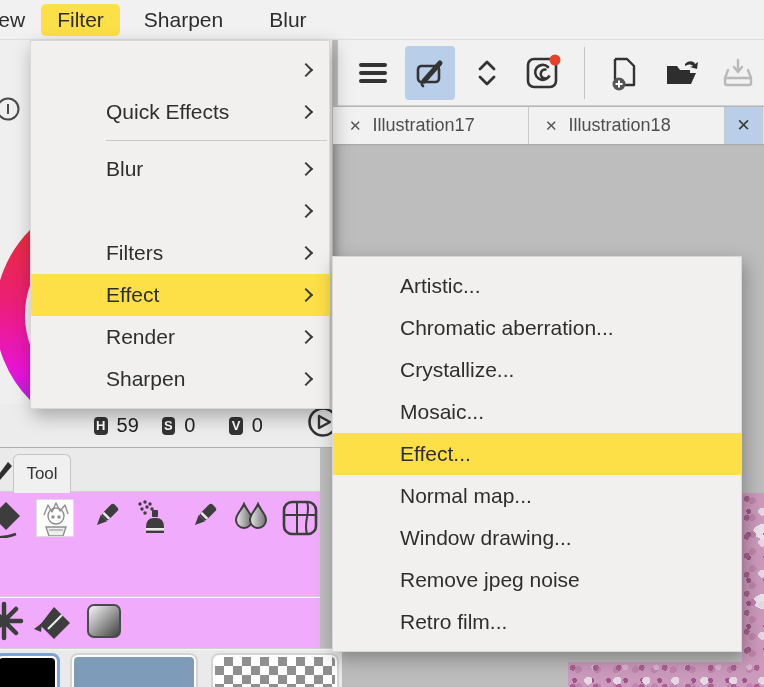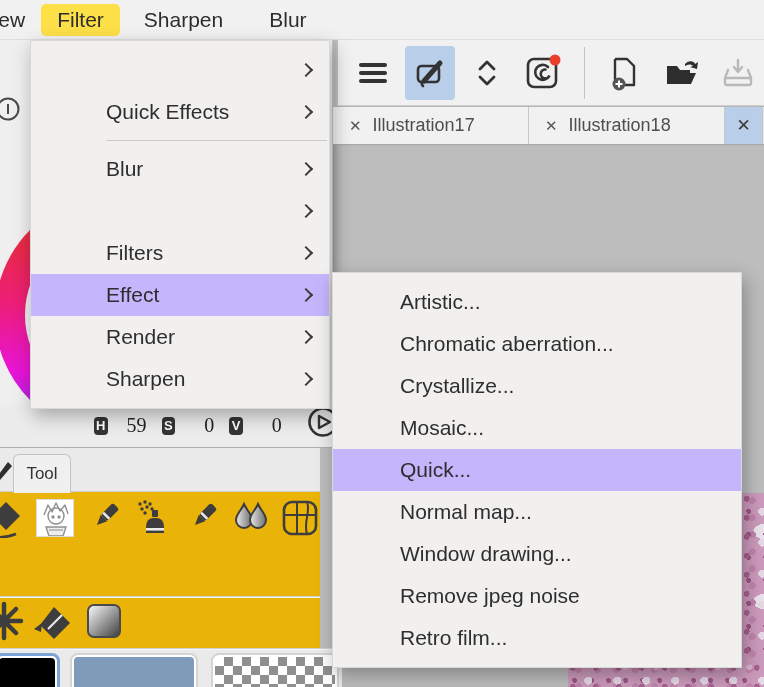--- a/index.html
+++ b/index.html
@@ -19,21 +19,21 @@
   .color-panel { position:absolute; left:0; top:40px; width:333px; height:408px;
     background:#efefef; border-right:1px solid #c6c6c6; z-index:1; overflow:hidden; }
   .cp-icons { position:absolute; left:-5px; top:56px; display:flex; gap:14px; }
   .hue-ring { position:absolute; left:0; top:0; }
   .hsv-row { position:absolute; left:0; bottom:0; width:100%; height:44px;
     background:#ececec; border-bottom:1px solid #aeaeae; display:flex; align-items:center;
     padding-left:94px; gap:9px; font-size:20px; color:#222; }
   .hsv-badge { display:inline-flex; width:18px; height:18px; border-radius:4px;
     background:#343434; color:#fff; font-size:13px; font-weight:bold;
     align-items:center; justify-content:center; }
-  .hsv-val { min-width:30px; text-align:right;font-family:Liberation Serif, serif; }
+  .hsv-val { min-width:30px; text-align:left; }
   .colorset-icon { margin-left:14px; margin-top:-6px; }
 
   
   .toolbar { position:absolute; left:337px; top:40px; width:427px; height:66px;
     background:#f1f1f1; border-left:1px solid #c2c2c2; border-bottom:1px solid #cfcfcf;
     display:flex; align-items:center; padding-left:10px; gap:7px; z-index:2; overflow:hidden; }
   .tb-btn { width:50px; height:54px; display:flex; align-items:center; justify-content:center;
     border-radius:4px; flex:0 0 auto; }
   .tb-btn.selected { background:#b9cee8; }
   .tb-sep { width:1px; height:52px; background:#c3c3c3; margin:0 8px; flex:0 0 auto; }
@@ -58,21 +58,21 @@
       radial-gradient(circle at 40% 80%, #9c5588 0 2.5px, transparent 2.5px),
       radial-gradient(circle at 85% 20%, #dab4cf 0 3px, transparent 3px),
       radial-gradient(circle at 55% 45%, #c285ad 0 3.5px, transparent 3.5px),
       radial-gradient(ellipse 26px 14px at 30% 55%, #ece4ec 0 60%, transparent 61%);
     background-size:23px 19px, 29px 31px, 17px 23px, 31px 27px, 19px 17px, 90px 70px; }
   .pink-right { left:409px; top:348px; width:22px; height:194px; }
   .pink-bottom { left:235px; top:517px; width:196px; height:25px; }
 
   
   .tool-panel { position:absolute; left:0; top:448px; width:320px; height:239px;
-    background:#eab308; z-index:1; }
+    background:#f0abfc; z-index:1; }
   .tool-header { position:absolute; left:0; top:0; width:100%; height:44px;
     background:#eaeaea; border-bottom:1px solid #cfcfcf; }
   .tool-tab { position:absolute; left:13px; top:6px; width:58px; height:39px;
     background:#f0f0f0; border:1px solid #c4c4c4; border-bottom:none;
     border-radius:6px 6px 0 0; display:flex; align-items:center; justify-content:center;
     font-size:17px; color:#333; }
   .tool-tab-brush { position:absolute; left:-4px; top:12px; }
   .tools-row { position:absolute; left:-14px; top:50px; display:flex; gap:9px; align-items:center; }
   .tool-ic { width:40px; height:40px; display:flex; align-items:center; justify-content:center; }
   .thumb { width:38px; height:38px; background:#fff; border:1px solid #ddd; overflow:hidden; }
@@ -87,25 +87,25 @@
     border:2px solid #d4d4d4; background:#fff; padding:2px; }
   .swatch .fill { width:100%; height:100%; border-radius:4px; }
   .swatch.selected { border:3px solid #7ba3d6; }
   .checker { background:
       repeating-conic-gradient(#8f8f8f 0% 25%, #ffffff 0% 50%); background-size:18px 18px; }
 
   
   .menu { background:#f1f0ef; border:1px solid #d8d8d6;
     box-shadow:3px 7px 18px rgba(0,0,0,.30); }
   .dropdown { position:absolute; left:30px; top:40px; width:300px; padding:8px 0; z-index:20; }
-  .submenu  { position:absolute; left:332px; top:272px; width:410px; padding:8px 0; z-index:21; }
+  .submenu  { position:absolute; left:332px; top:256px; width:410px; padding:8px 0; z-index:21; }
   .menu-item { height:42px; display:flex; align-items:center; font-size:21px; color:#2e2e2e; }
   .dropdown .menu-item { padding-left:75px; padding-right:18px; }
   .submenu  .menu-item { padding-left:67px; padding-right:18px; }
-  .menu-item.hl { background:#c4b5fd; }
+  .menu-item.hl { background:#fde047; }
   .menu-sep { border-top:1.5px solid #c9c9c9; margin:7px 2px 7px 75px; }
   .chev { width:10px; height:10px; border-top:2.4px solid #3a3a3a; border-right:2.4px solid #3a3a3a;
     transform:rotate(45deg); margin-left:auto; flex:0 0 auto; }
 </style>
 </head>
 <body>
 
 <div id="app">
 
   <div class="canvas">
@@ -393,21 +393,21 @@
     <div class="menu-item">
       <span>Chromatic aberration...</span>
     </div>
     <div class="menu-item">
       <span>Crystallize...</span>
     </div>
     <div class="menu-item">
       <span>Mosaic...</span>
     </div>
     <div class="menu-item hl">
-      <span>Quick...</span>
+      <span>Effect...</span>
     </div>
     <div class="menu-item">
       <span>Normal map...</span>
     </div>
     <div class="menu-item">
       <span>Window drawing...</span>
     </div>
     <div class="menu-item">
       <span>Remove jpeg noise</span>
     </div>

